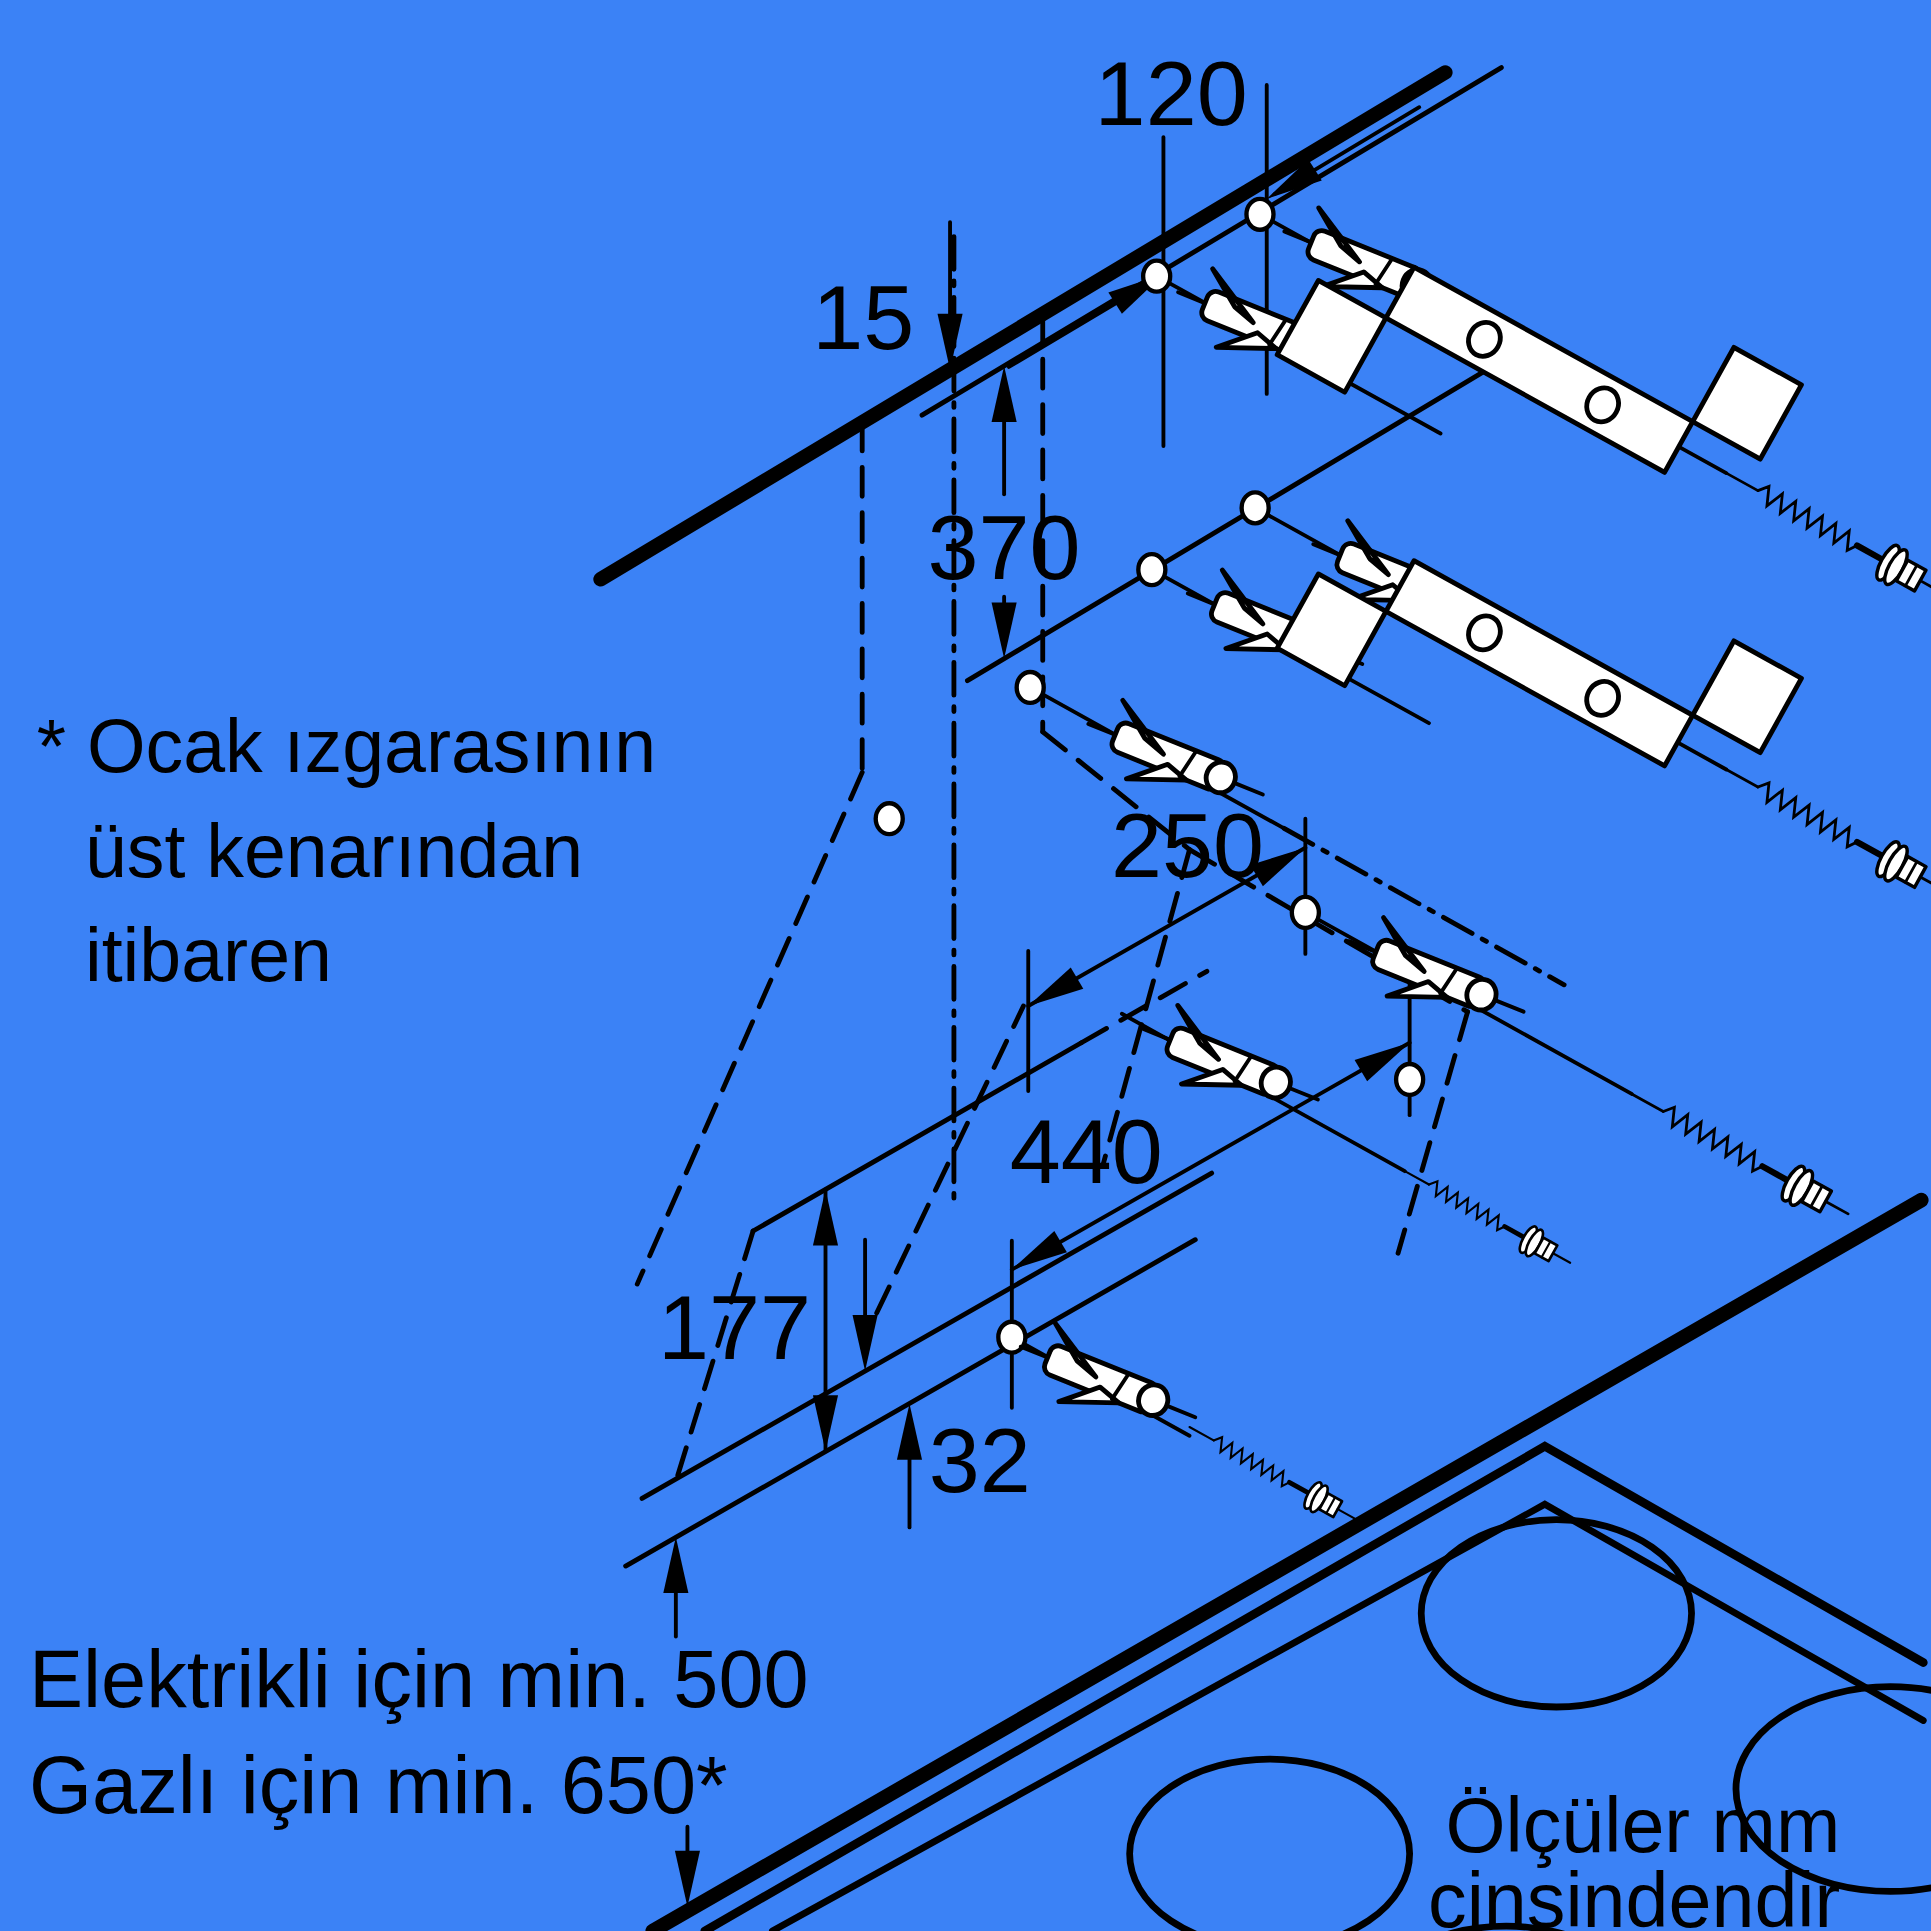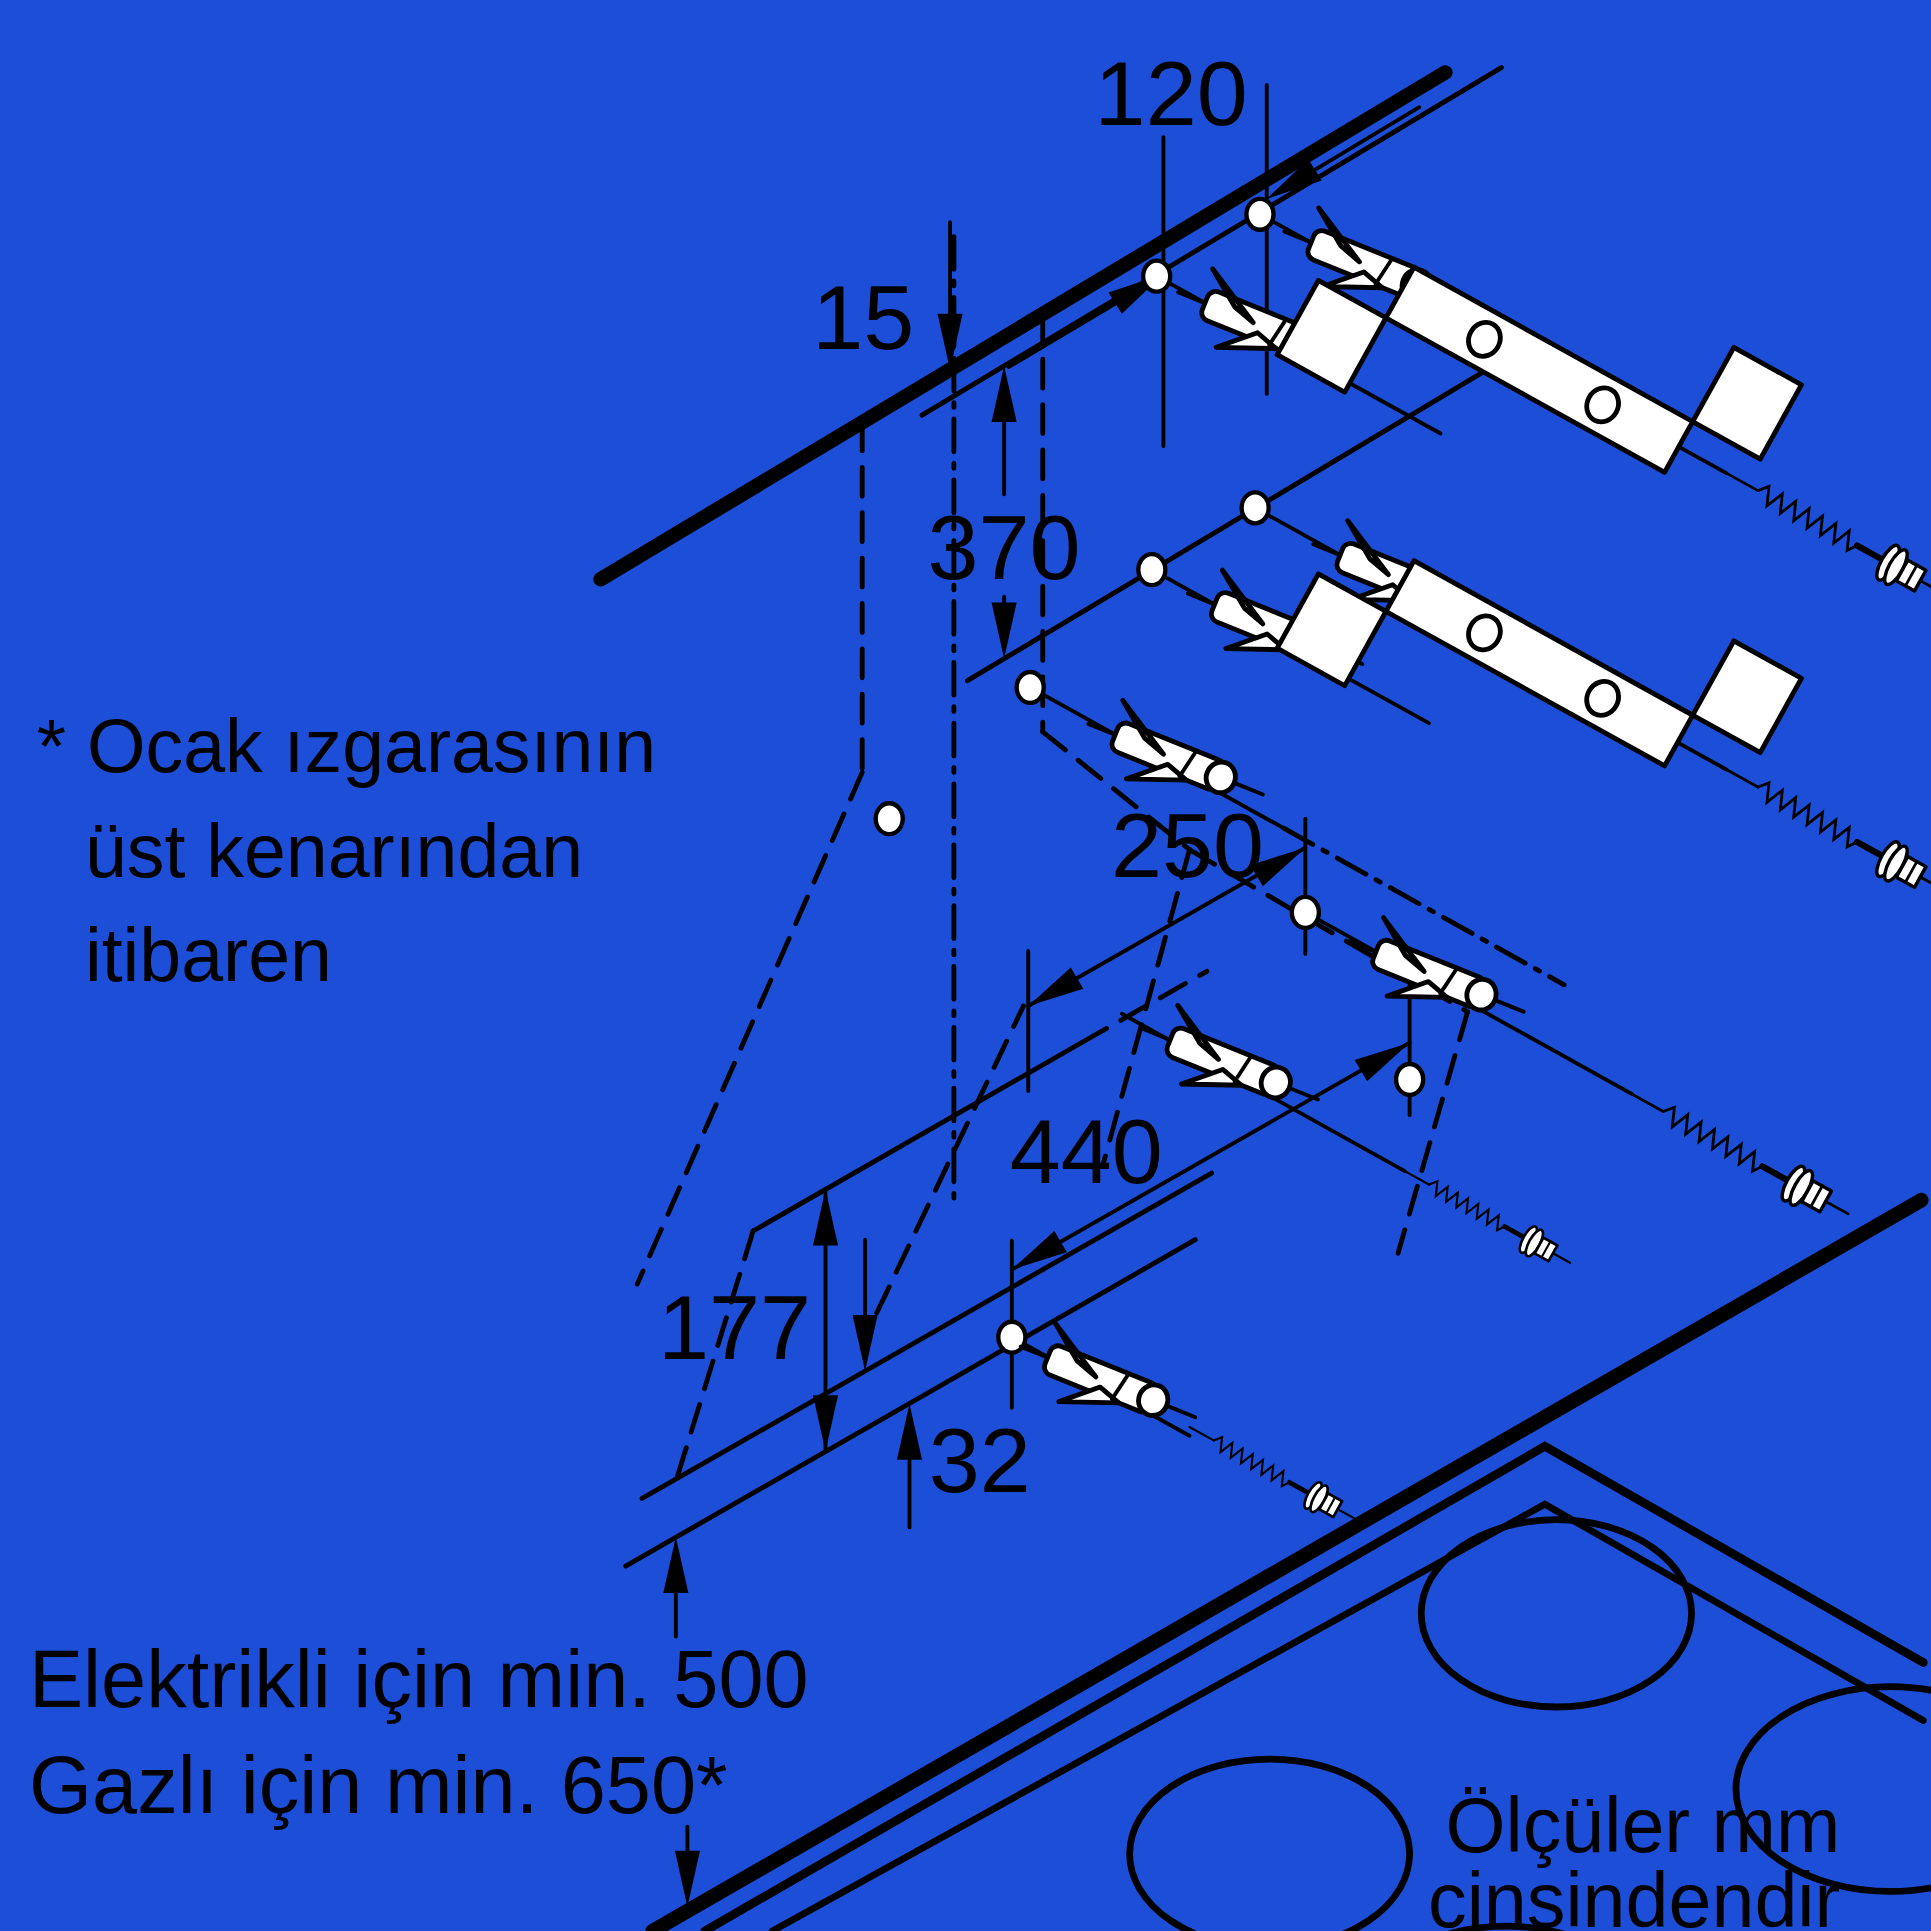--- a/index.html
+++ b/index.html
@@ -1,16 +1,16 @@
 <!DOCTYPE html>
 <html><head>
 <meta charset="utf-8">
 <style>
   html,body{margin:0;padding:0;background:#ffffff;}
-  .stage{width:1931px;height:1931px;position:relative;background:#1d4ed8;overflow:hidden;
+  .stage{width:1931px;height:1931px;position:relative;background:#3b82f6;overflow:hidden;
          font-family:"Liberation Sans", sans-serif;}
   svg{display:block;width:1931px;height:1931px;}
   .ink{stroke:#000;fill:none;stroke-linecap:round;}
   .thick{stroke-width:15;}
   .ln5{stroke-width:5;}
   .ln4{stroke-width:4;}
   .ln7{stroke-width:7;}
   .ln9{stroke-width:9;}
   .dash{stroke-dasharray:30 17;}
   .dashdot{stroke-dasharray:34 12 5 12;}

